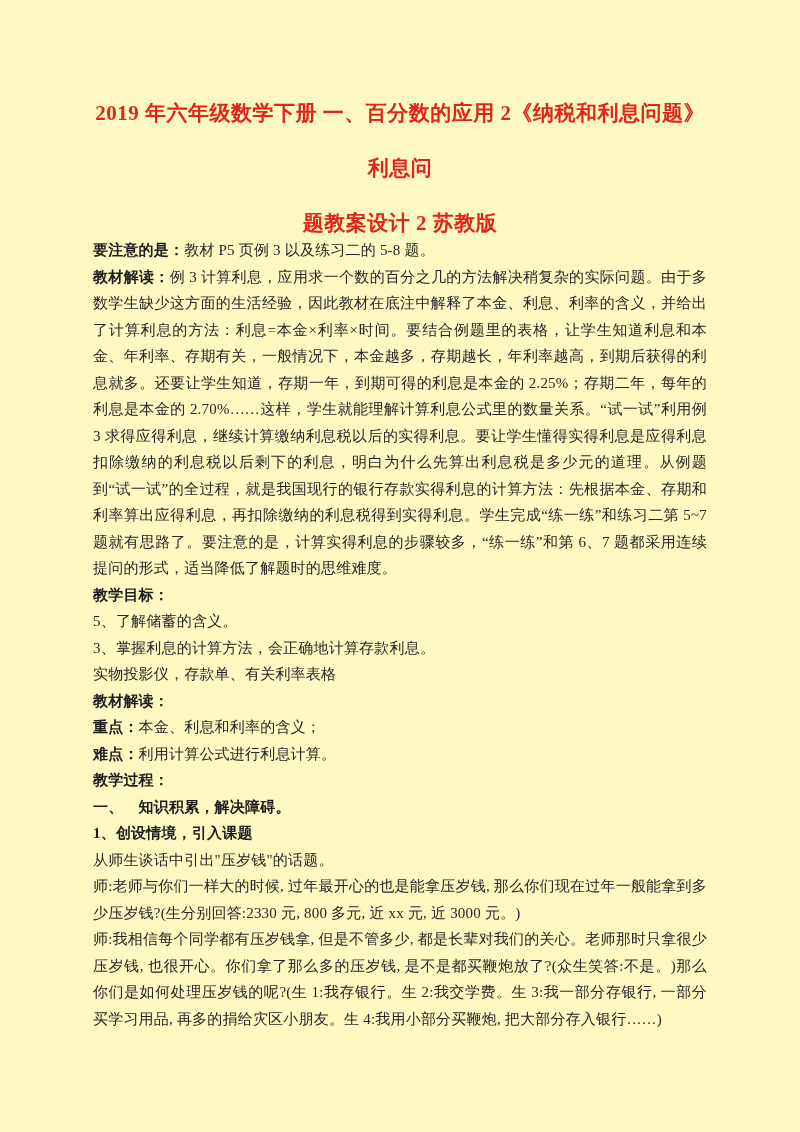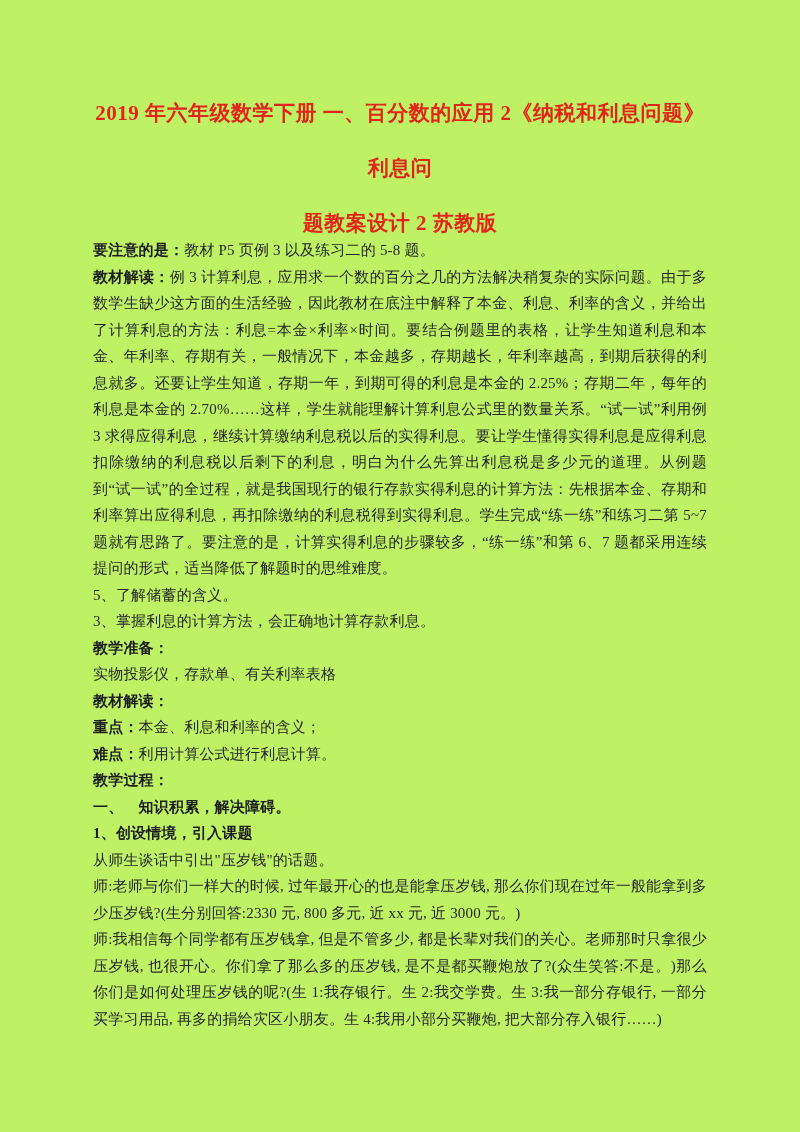--- a/index.html
+++ b/index.html
@@ -4,21 +4,21 @@
 <style>
   html, body {
     margin: 0;
     padding: 0;
     background: #ffffff;
   }
   .page {
     position: relative;
     width: 800px;
     height: 1132px;
-    background: #bef264;
+    background: #fef9c3;
     box-sizing: border-box;
     padding: 86px 93px 0 93px;
     overflow: hidden;
     font-family: "Liberation Serif", "DejaVu Serif", serif;
   }
   .title {
     margin: 0;
     font-size: 21px;
     font-weight: 700;
     text-align: center;
@@ -41,23 +41,23 @@
 <body>
 
 <div class="page">
   <h1 class="title" style="color: rgb(226, 37, 27);">
     <span class="title-line">2019 年六年级数学下册 一、百分数的应用 2《纳税和利息问题》利息问</span>
     <span class="title-line">题教案设计 2 苏教版</span>
   </h1>
   <div class="body-text">
       <p class="para"><b>要注意的是：</b><span>教材 P5 页例 3 以及练习二的 5-8 题。</span></p>
       <p class="para"><b>教材解读：</b><span>例 3 计算利息，应用求一个数的百分之几的方法解决稍复杂的实际问题。由于多数学生缺少这方面的生活经验，因此教材在底注中解释了本金、利息、利率的含义，并给出了计算利息的方法：利息=本金×利率×时间。要结合例题里的表格，让学生知道利息和本金、年利率、存期有关，一般情况下，本金越多，存期越长，年利率越高，到期后获得的利息就多。还要让学生知道，存期一年，到期可得的利息是本金的 2.25%；存期二年，每年的利息是本金的 2.70%……这样，学生就能理解计算利息公式里的数量关系。“试一试”利用例 3 求得应得利息，继续计算缴纳利息税以后的实得利息。要让学生懂得实得利息是应得利息扣除缴纳的利息税以后剩下的利息，明白为什么先算出利息税是多少元的道理。从例题到“试一试”的全过程，就是我国现行的银行存款实得利息的计算方法：先根据本金、存期和利率算出应得利息，再扣除缴纳的利息税得到实得利息。学生完成“练一练”和练习二第 5~7 题就有思路了。要注意的是，计算实得利息的步骤较多，“练一练”和第 6、7 题都采用连续提问的形式，适当降低了解题时的思维难度。</span></p>
+      <p class="para"><b>教学目标：</b></p>
       <p class="para"><span>5、了解储蓄的含义。</span></p>
       <p class="para"><span>3、掌握利息的计算方法，会正确地计算存款利息。</span></p>
-      <p class="para"><b>教学准备：</b></p>
       <p class="para"><span>实物投影仪，存款单、有关利率表格</span></p>
       <p class="para"><b>教材解读：</b></p>
       <p class="para"><b>重点：</b><span>本金、利息和利率的含义；</span></p>
       <p class="para"><b>难点：</b><span>利用计算公式进行利息计算。</span></p>
       <p class="para"><b>教学过程：</b></p>
       <p class="para"><b>一、　知识积累，解决障碍。</b></p>
       <p class="para"><b>1、创设情境，引入课题</b></p>
       <p class="para"><span>从师生谈话中引出"压岁钱"的话题。</span></p>
       <p class="para"><span>师:老师与你们一样大的时候, 过年最开心的也是能拿压岁钱, 那么你们现在过年一般能拿到多少压岁钱?(生分别回答:2330 元, 800 多元, 近 xx 元, 近 3000 元。)</span></p>
       <p class="para"><span>师:我相信每个同学都有压岁钱拿, 但是不管多少, 都是长辈对我们的关心。老师那时只拿很少压岁钱, 也很开心。你们拿了那么多的压岁钱, 是不是都买鞭炮放了?(众生笑答:不是。)那么你们是如何处理压岁钱的呢?(生 1:我存银行。生 2:我交学费。生 3:我一部分存银行, 一部分买学习用品, 再多的捐给灾区小朋友。生 4:我用小部分买鞭炮, 把大部分存入银行……)</span></p>

